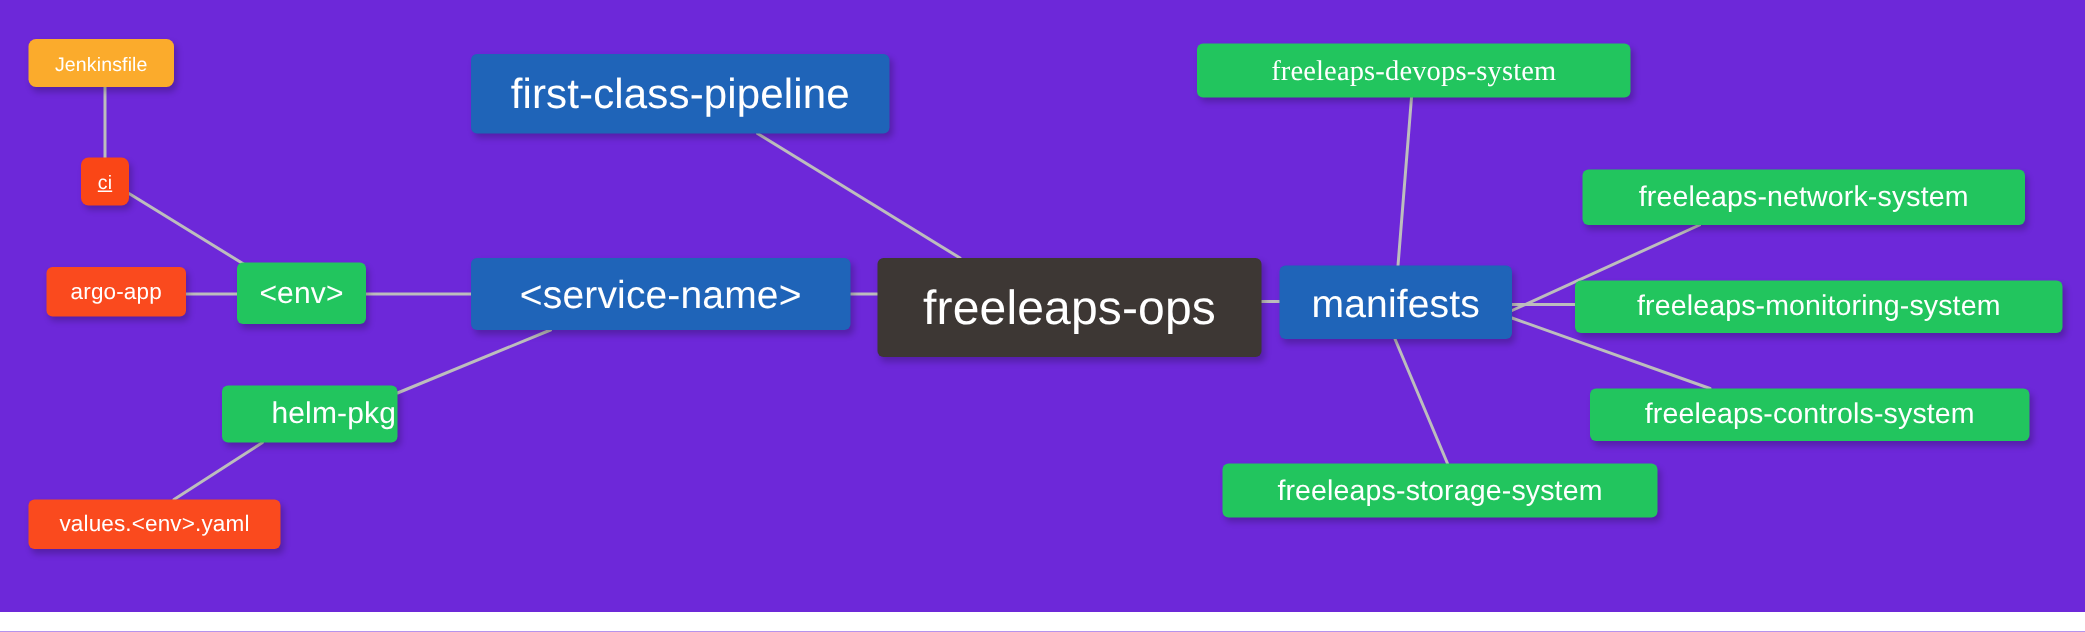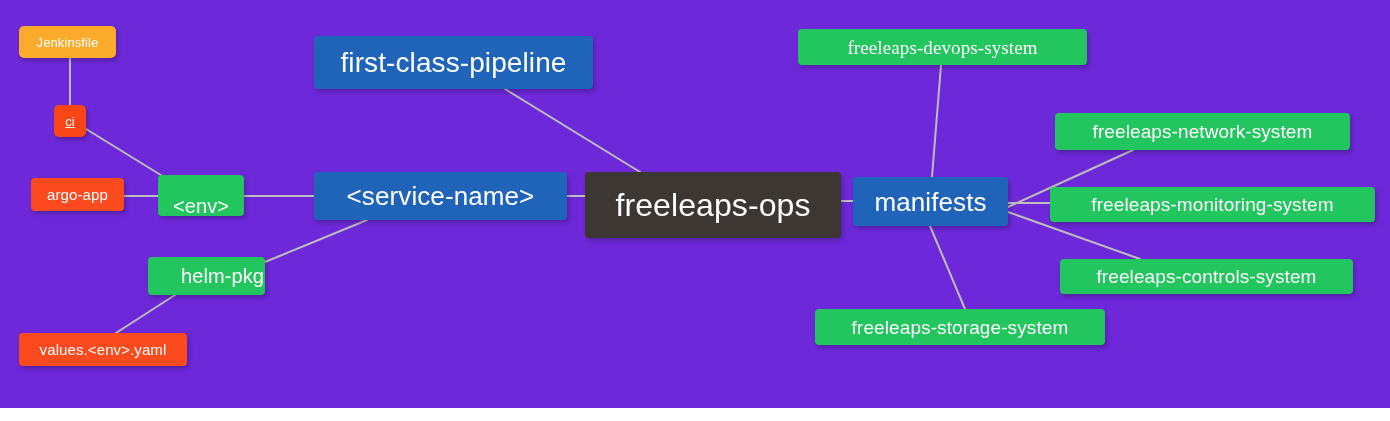--- a/index.html
+++ b/index.html
@@ -67,21 +67,21 @@
   <div id="node-layer">
       <div class="node" style="left: 19px; top: 26px; width: 97px; height: 32px; background: rgb(251, 171, 44); border-radius: 5px; font-size: 13px;">
         <span class="node-label">Jenkinsfile</span>
       </div>
       <div class="node" style="left: 54px; top: 105px; width: 32px; height: 32px; background: rgb(250, 70, 22); border-radius: 5px; font-size: 13px; text-decoration: underline;">
         <span class="node-label">ci</span>
       </div>
       <div class="node" style="left: 31px; top: 178px; width: 93px; height: 33px; background: rgb(250, 74, 30); border-radius: 4px; font-size: 15px;">
         <span class="node-label">argo-app</span>
       </div>
-      <div class="node" style="left: 158px; top: 175px; width: 86px; height: 41px; background: rgb(34, 197, 94); border-radius: 4px; font-size: 20px; align-items: flex-end;">
+      <div class="node" style="left: 158px; top: 175px; width: 86px; height: 41px; background: rgb(34, 197, 94); border-radius: 4px; font-size: 20px;">
         <span class="node-label">&lt;env&gt;</span>
       </div>
       <div class="node" style="left: 148px; top: 257px; width: 117px; height: 38px; background: rgb(34, 197, 94); border-radius: 4px; font-size: 20px; padding-left: 32px;">
         <span class="node-label">helm-pkg</span>
       </div>
       <div class="node" style="left: 8px; top: 333px; width: 168px; height: 33px; background: rgb(250, 74, 30); border-radius: 4px; font-size: 15px; margin-left: 11px;">
         <span class="node-label">values.&lt;env&gt;.yaml</span>
       </div>
       <div class="node" style="left: 314px; top: 36px; width: 279px; height: 53px; background: rgb(31, 100, 184); border-radius: 4px; font-size: 28px;">
         <span class="node-label">first-class-pipeline</span>

